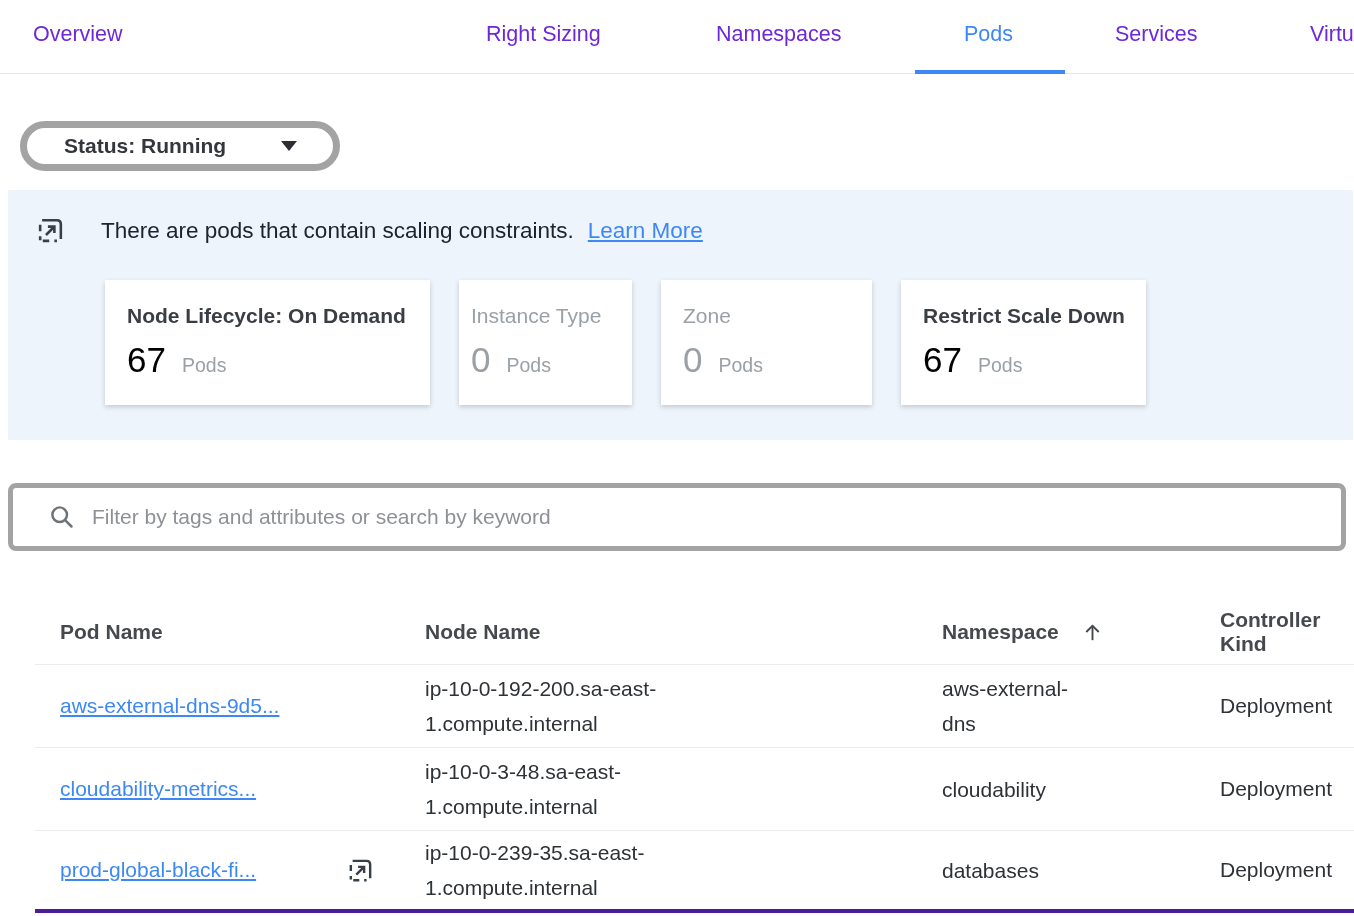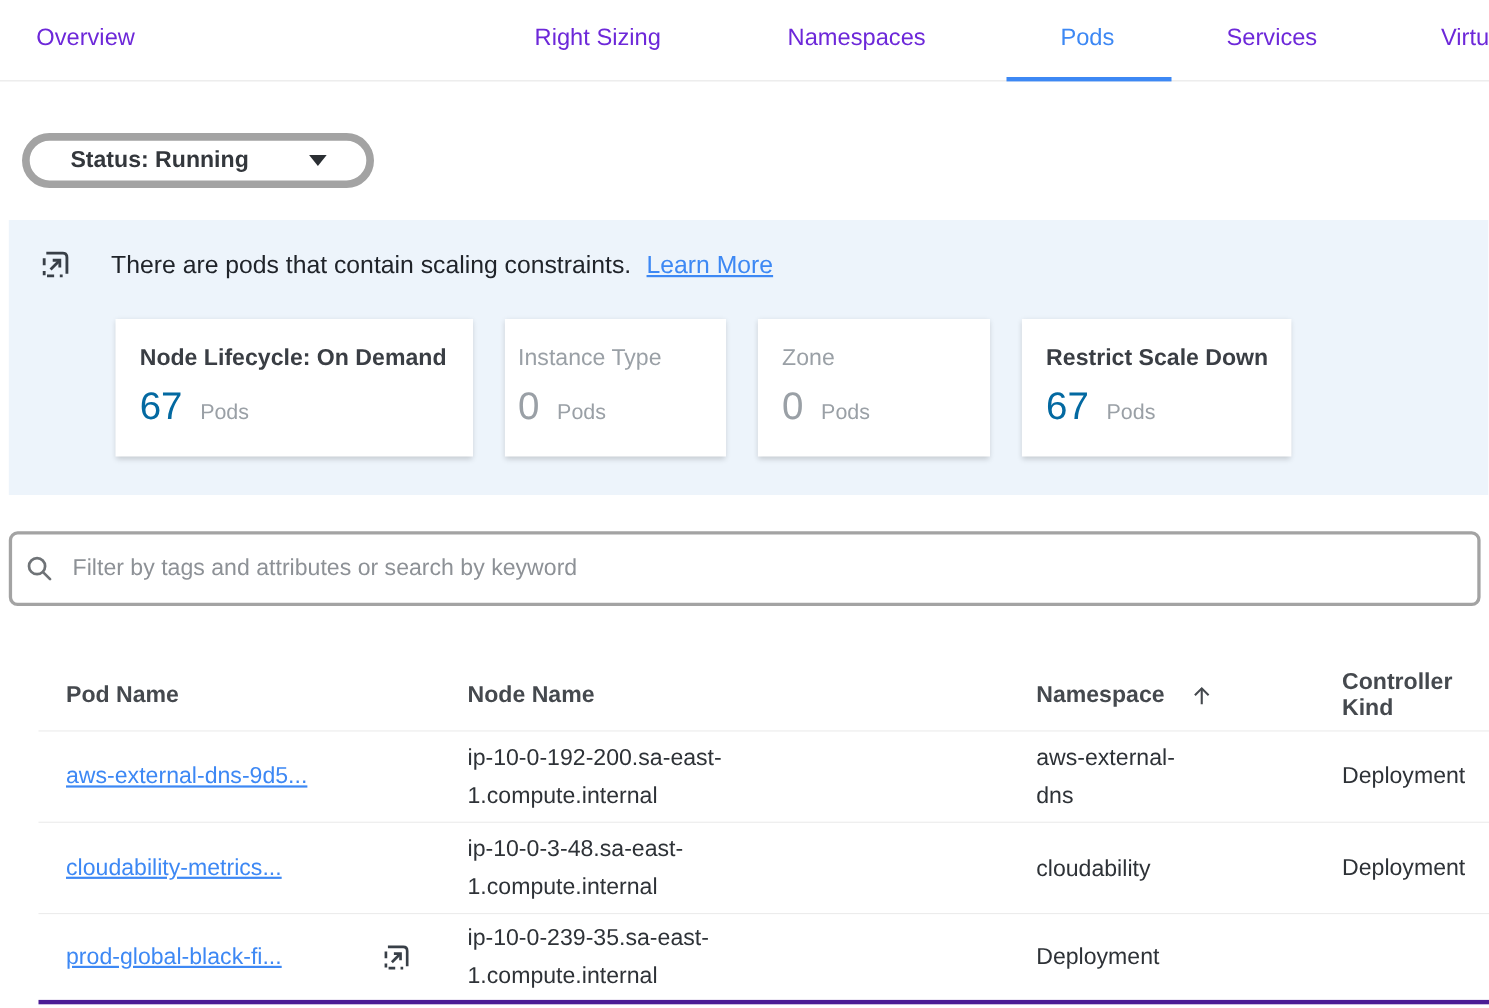--- a/index.html
+++ b/index.html
@@ -20,41 +20,41 @@
 
   
   .status-pill { position:absolute; top:121px; left:20px; width:320px; height:50px;
     border:7px solid #a3a3a3; border-radius:26px; background:#fff;
     display:flex; align-items:center; justify-content:space-between;
     padding:0 36px 0 37px; font-size:21px; font-weight:600; color:#33373c; cursor:pointer; }
   .caret-down { width:0; height:0; border-left:8px solid transparent; border-right:8px solid transparent;
     border-top:10px solid #2b2f33; }
 
   
-  .banner { position:absolute; top:190px; left:8px; right:1px; height:250px; background:#edf4fb;margin-top:10px; }
+  .banner { position:absolute; top:190px; left:8px; right:1px; height:250px; background:#edf4fb; }
   .banner-head { display:flex; align-items:center; gap:35px; padding:25px 0 0 27px; }
   .banner-msg { font-size:22.5px; color:#20242a; }
   .banner-link { font-size:22.5px; color:#3d88f4; text-decoration:underline; margin-left:14px; cursor:pointer;text-align:center; }
   .banner-text-wrap { display:flex; align-items:baseline; }
 
   .cards { position:absolute; top:90px; left:97px; display:flex; gap:29px; }
   .card { height:125px; background:#fff; padding:24px 22px 0 22px;
           box-shadow:0 2px 5px rgba(0,0,0,0.18); cursor:pointer; }
-  .card-0 { width:325px; } .card-1 { width:201px;padding-left:12px; } .card-2 { width:211px; } .card-3 { width:245px; }
+  .card-0 { width:325px; } .card-1 { width:173px;padding-left:12px; } .card-2 { width:211px; } .card-3 { width:245px; }
   .card-title { font-size:21px; font-weight:600; color:#3a3e44; white-space:nowrap; }
   .card.inactive .card-title { color:#9aa0a6; font-weight:400; }
   .card-value-row { display:flex; align-items:baseline; gap:16px; margin-top:12px; }
-  .card-value { font-size:35px; font-weight:500; color:#0369a1; }
+  .card-value { font-size:35px; font-weight:500; color:#000000; }
   .card.inactive .card-value { color:#9aa0a6; }
   .card-unit { font-size:19.5px; color:#9aa0a6; }
 
   
   .searchbox { position:absolute; top:483px; left:8px; width:1338px; height:68px;
-    border:3px solid #a3a3a3; border-radius:8px; background:#fff;
-    display:flex; align-items:center; padding:0 20px 0 12px; gap:16px; }
+    border:5px solid #a3a3a3; border-radius:8px; background:#fff;
+    display:flex; align-items:center; padding:0 20px 0 36px; gap:16px; }
   .searchbox input { border:none; outline:none; flex:1; font-size:21px;
     font-family:"Liberation Sans", sans-serif; color:#33373c; background:transparent; }
   .searchbox input::placeholder { color:#8d9196; opacity:1; }
 
   
   .table { position:absolute; top:600px; left:0; right:0;padding-left:35px; }
   .thead, .trow { display:grid; grid-template-columns:365px 517px 278px 1fr;
     padding-left:25px; align-items:center; }
   .thead { height:64px; font-size:21px; font-weight:600; color:#45494e; }
   .th { display:flex; align-items:center; gap:22px; cursor:pointer; }
@@ -184,15 +184,16 @@
         <svg width="29" height="29" viewBox="0 0 24 24" fill="none" stroke="#383f47" stroke-width="2">
           <path d="M5.5 4 H17 Q20 4 20 7 V18.5"></path>
           <path d="M4 7.5 V19.5" stroke-dasharray="5 4"></path>
           <path d="M6 20 H17" stroke-dasharray="5 4"></path>
           <path d="M8.5 15.5 L14.5 9.5"></path>
           <path d="M10 9 H15 V14" fill="none"></path>
         </svg>
       </span>
     </div>
     <div class="node-cell">ip-10-0-239-35.sa-east-1.compute.internal</div>
+    <div class="ns-cell">databases</div>
     <div>Deployment</div>
   </div>
 </div>
 
 </body></html>

